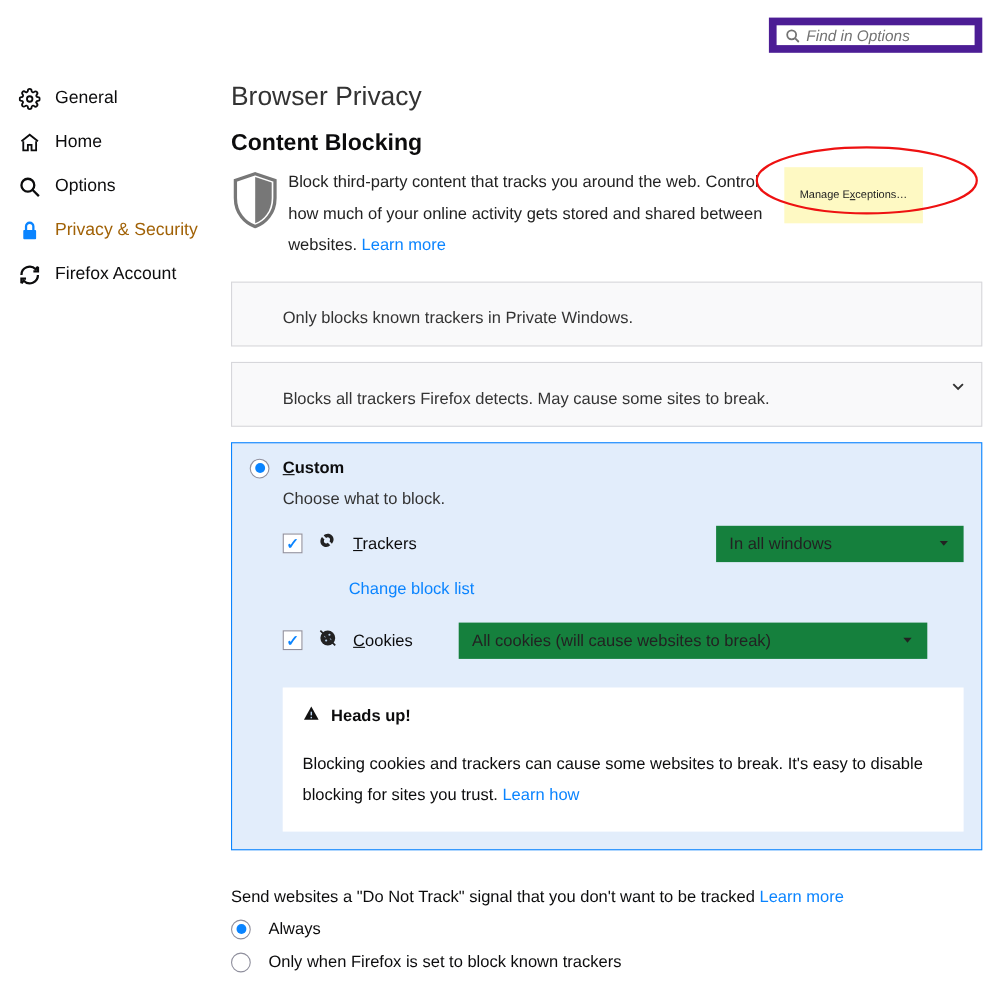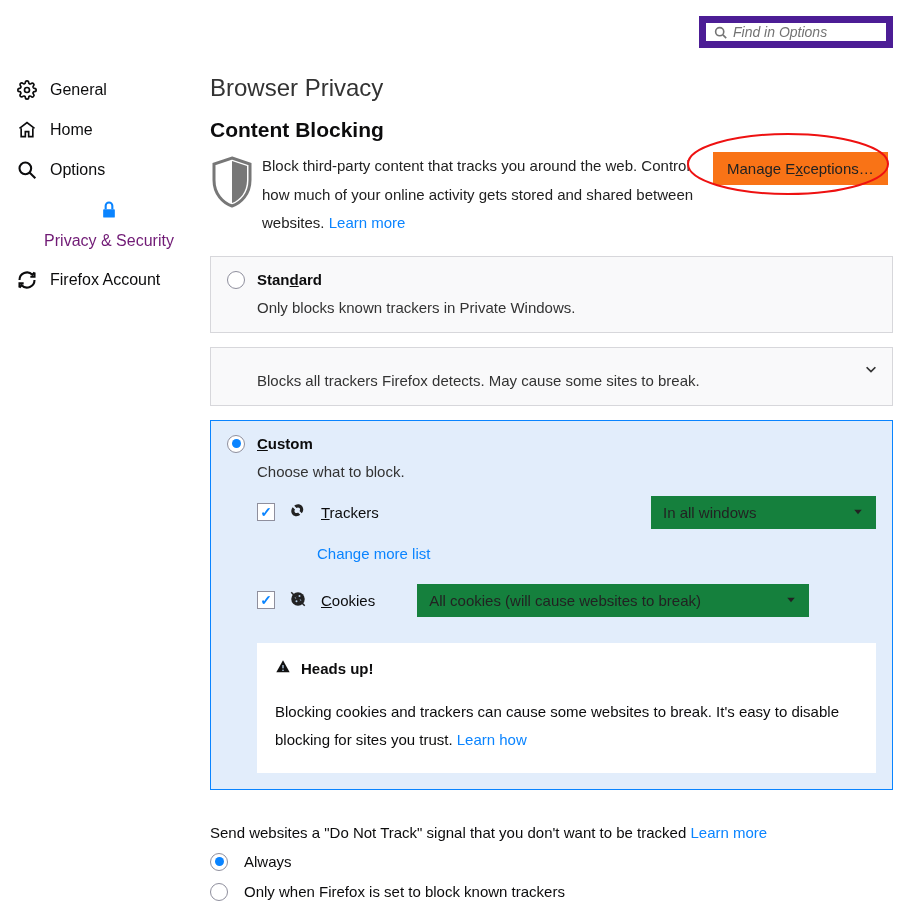--- a/index.html
+++ b/index.html
@@ -37,21 +37,21 @@
   }
   .side-item {
     display: flex;
     align-items: center;
     gap: 12px;
     padding: 10px 8px;
     font-size: 16px;
     color: #0c0c0d;
     cursor: pointer;
   }
-  .side-item.active { color: #701a75; flex-direction: column; }
+  .side-item.active { color: #a16207; }
   .side-item .icon { width: 22px; display:flex; justify-content:center; }
   .main {
     flex: 1;
     padding: 8px 22px 30px 0;
   }
   h1.page-title {
     font-weight: 400;
     font-size: 24px;
     margin: 8px 0 16px 0;
     color: #333;
@@ -64,24 +64,24 @@
   .desc-row {
     display: flex;
     align-items: flex-start;
     gap: 8px;
   }
   .shield { flex: 0 0 auto; margin-top:4px;}
   .desc-text { flex: 1; line-height: 1.9; color:#222; }
   a.link { color: #0a84ff; text-decoration: none; }
   .manage-wrap { position: relative; width: 180px; }
   .manage-btn {
-    background: #f97316;
+    background: #fef9c3;
     border: none;
-    padding: 8px 14px;
-    font-size: 15px;
+    padding: 20px 14px;
+    font-size: 10px;
     cursor: pointer;
     color:#222;
   }
   .circle-annot {
     position: absolute;
     left: -30px; top: -22px;
     width: 210px; height: 68px;
     pointer-events: none;
   }
   .option-box {
@@ -115,21 +115,21 @@
     display:flex; align-items:center; justify-content:center; color:#0a84ff;
   }
   .checkbox.checked::after{ content:"✓"; font-weight:700; font-size:14px; }
   .ctrl-label .ul { text-decoration: underline; }
   .dropdown {
     margin-left:auto; background:#15803d; border:none;
     padding: 8px 12px; font-size:15px; display:flex; align-items:center;
     justify-content:space-between; color:#222; cursor:pointer;
   }
   .dropdown.small { width:225px; }
-  .dropdown.wide { width:392px; margin-left:28px; }
+  .dropdown.wide { width:426px; margin-left:28px; }
   .cookies-row { display:flex; align-items:center; gap:14px; margin-top:22px; }
   .change-link { margin: 16px 0 0 60px; }
   .notice {
     background:#ffffff;
     margin-top:26px; padding:16px 18px 18px 18px;
   }
   .notice-head { display:flex; align-items:center; gap:10px; font-weight:700; }
   .notice-body { margin-top:20px; line-height:1.9; }
   .dnt { margin-top:34px; }
   .dnt-row { display:flex; align-items:center; gap:16px; margin-top:12px; }
@@ -216,24 +216,20 @@
         <svg class="circle-annot" viewBox="0 0 210 68">
             <ellipse cx="105" cy="34" rx="100" ry="30" fill="none" stroke="#e11" stroke-width="2"></ellipse>
           </svg>
         <button class="manage-btn">
           <span textcontent="Manage Exceptions…">Manage E<span style="text-decoration:underline">x</span>ceptions…</span>
         </button>
       </div>
     </div>
 
     <div class="option-box first">
-      <div class="radio-row">
-        <span class="radio"></span>
-        <span class="opt-label"><span>Stan</span><span class="ul">d</span><span>ard</span></span>
-      </div>
       <div class="opt-sub">Only blocks known trackers in Private Windows.</div>
     </div>
 
     <div class="option-box">
       <span class="chevron">
         <svg width="14" height="14" viewBox="0 0 16 16" fill="none" stroke="#333" stroke-width="2">
             <polyline points="3 6 8 11 13 6"></polyline>
           </svg>
       </span>
       <div class="opt-sub">Blocks all trackers Firefox detects. May cause some sites to break.</div>
@@ -256,21 +252,21 @@
           </span>
           <span class="ctrl-label"><span class="ul">T</span><span>rackers</span></span>
           <div class="dropdown small">
             <span>In all windows</span>
             <svg width="12" height="12" viewBox="0 0 16 16" fill="#222">
                 <polygon points="3,5 13,5 8,11"></polygon>
               </svg>
           </div>
         </div>
 
-        <div class="change-link"><a href="#" class="link">Change more list</a></div>
+        <div class="change-link"><a href="#" class="link">Change block list</a></div>
 
         <div class="cookies-row">
           <span class="checkbox checked"></span>
           <span>
             <svg width="18" height="18" viewBox="0 0 24 24" fill="#222">
                 <circle cx="12" cy="12" r="9"></circle>
                 <circle cx="9" cy="10" r="1.3" fill="#b9d1ec"></circle>
                 <circle cx="14" cy="8" r="1.3" fill="#b9d1ec"></circle>
                 <circle cx="15" cy="14" r="1.3" fill="#b9d1ec"></circle>
                 <circle cx="10" cy="15" r="1.3" fill="#b9d1ec"></circle>

